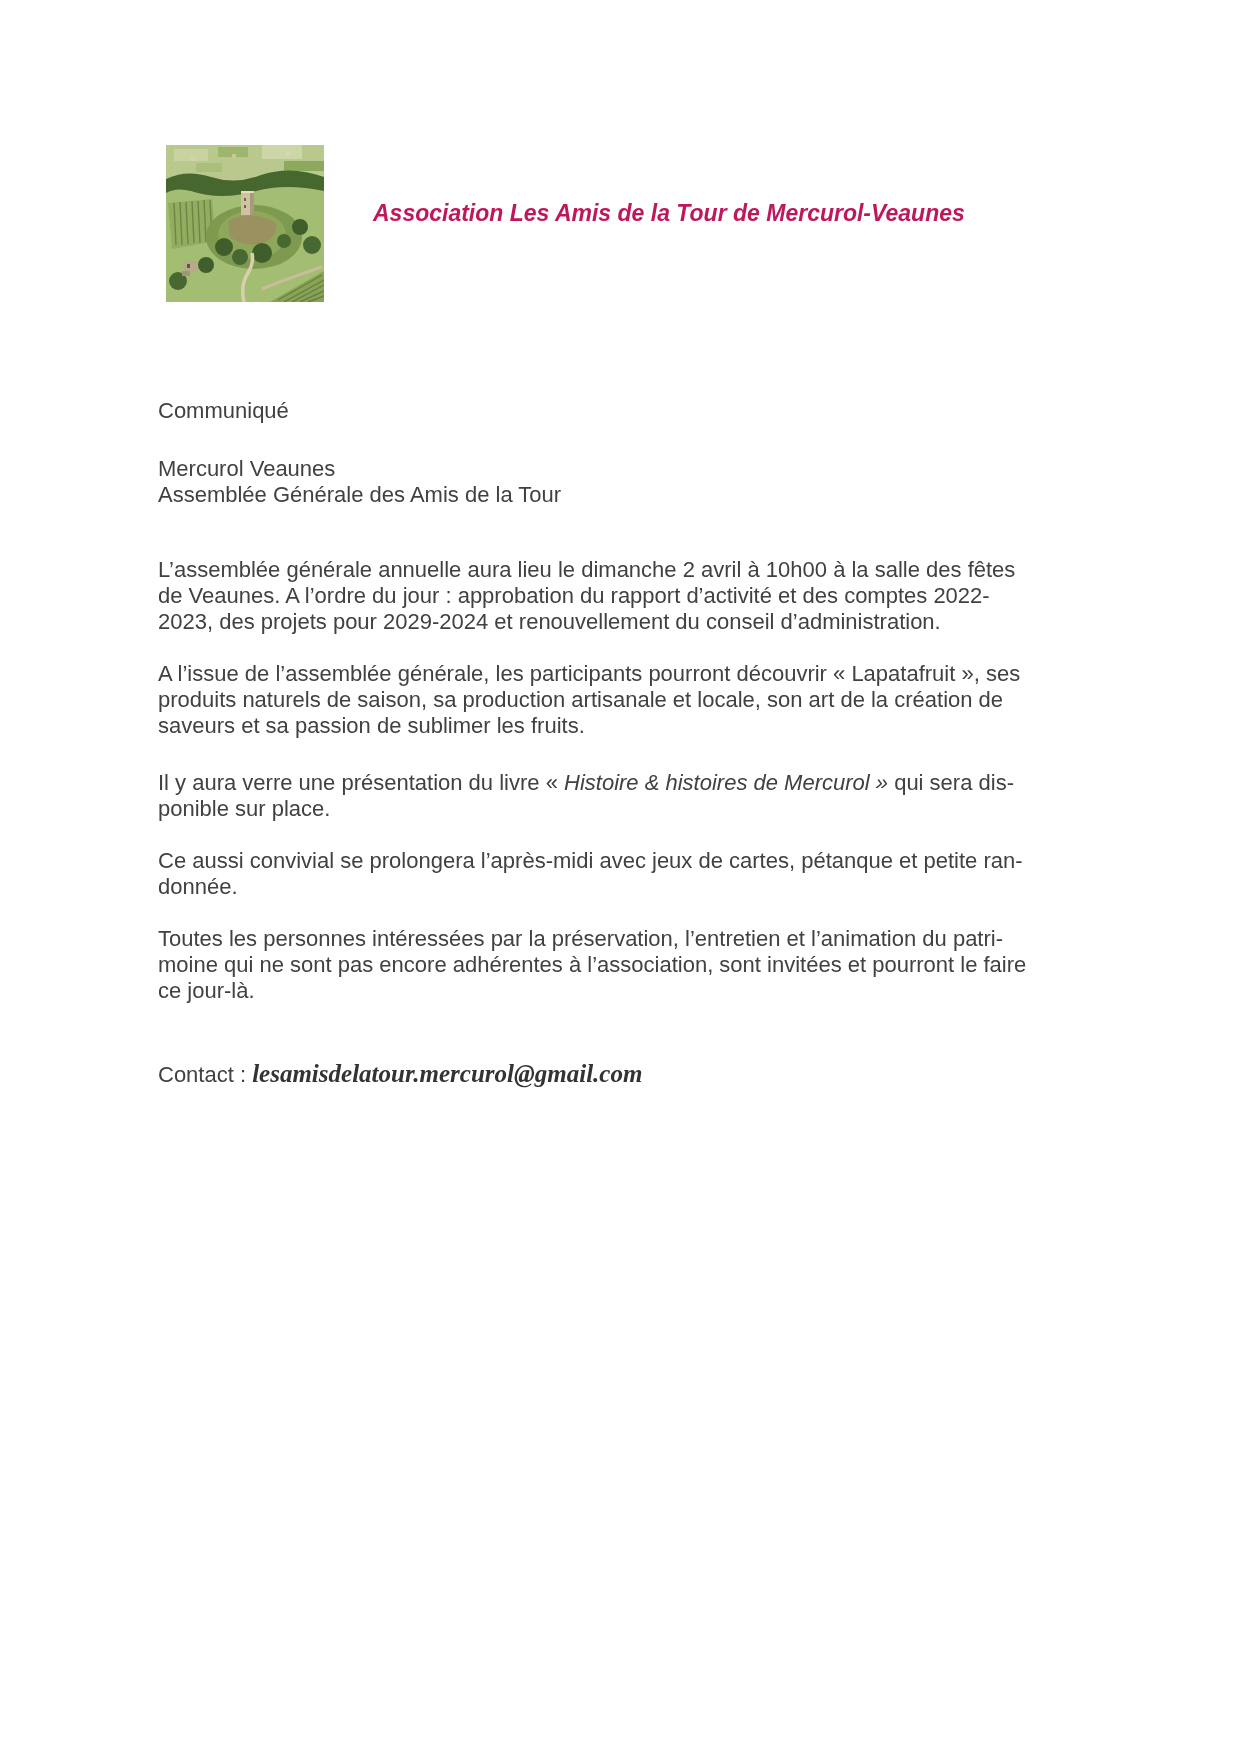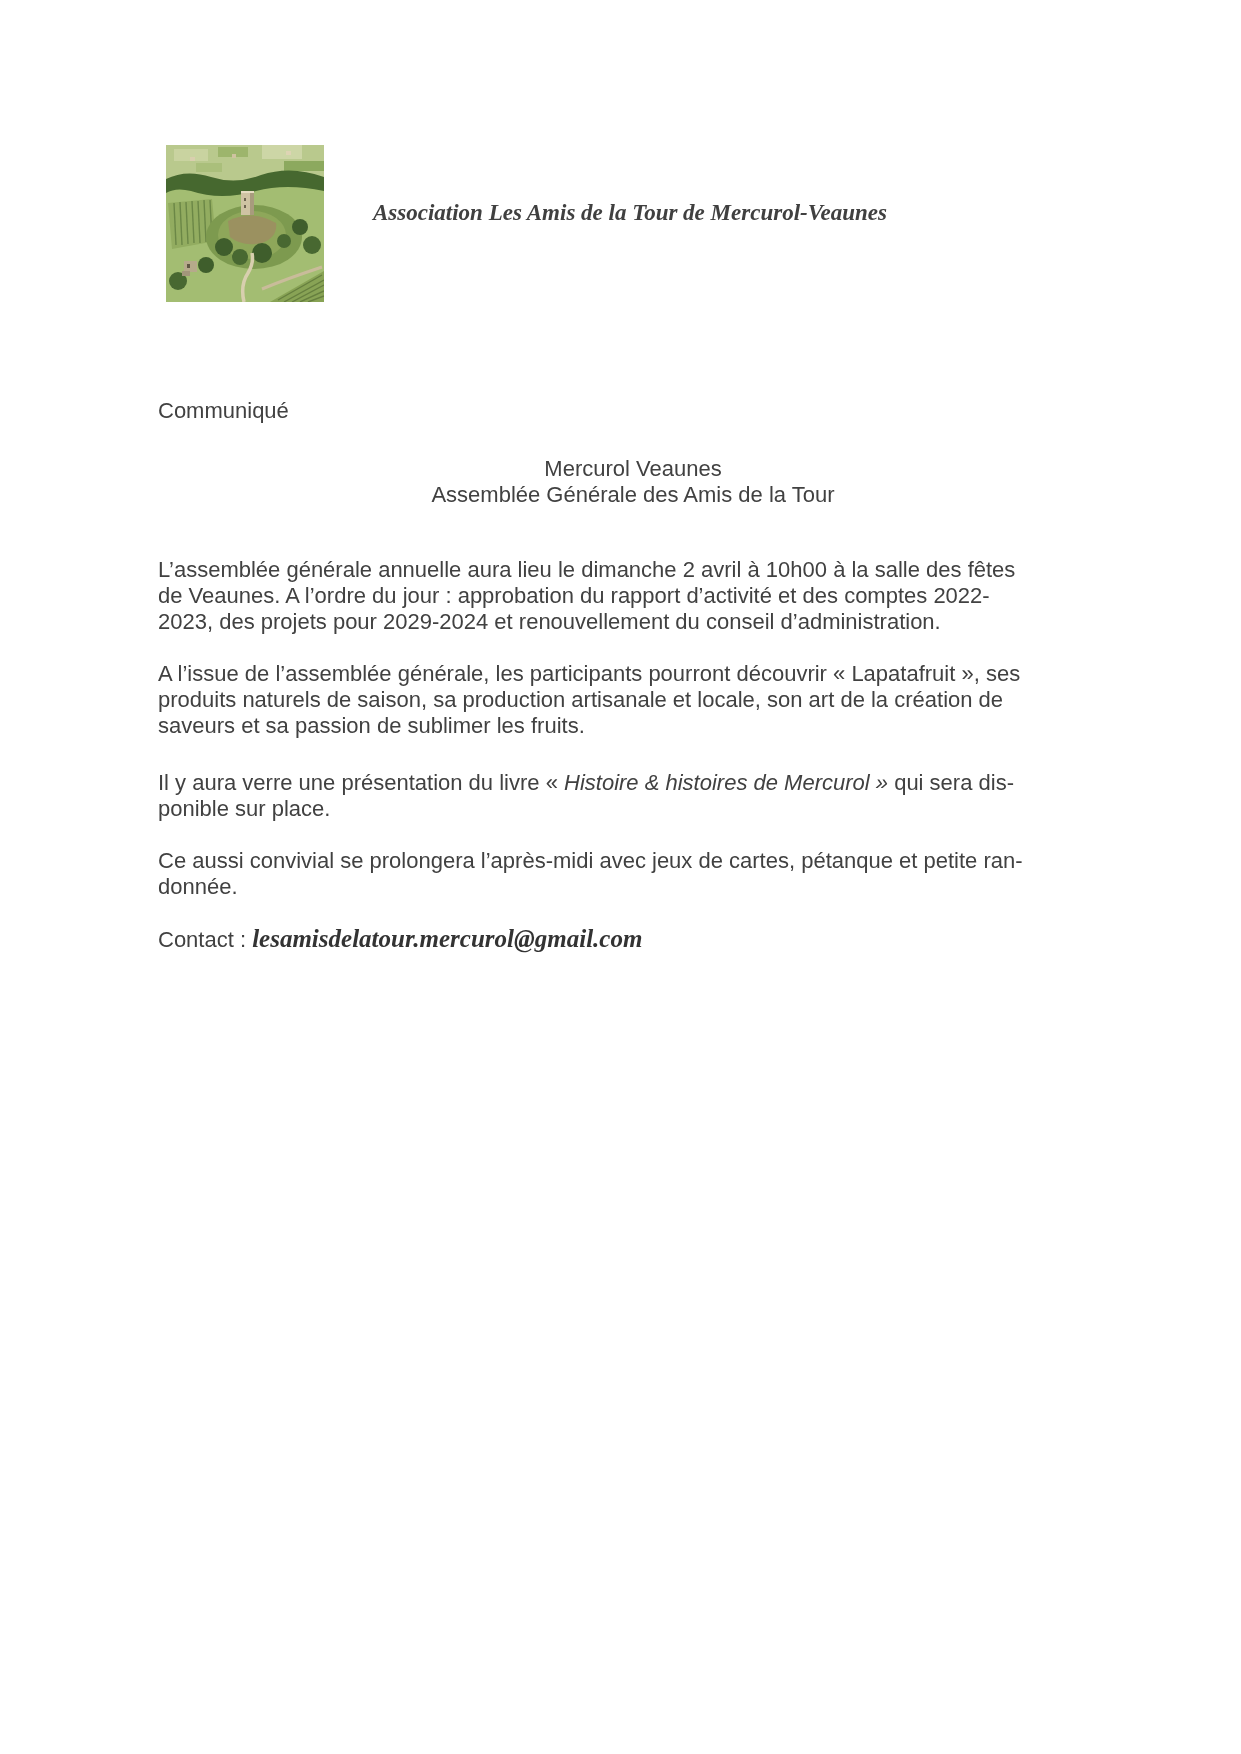--- a/index.html
+++ b/index.html
@@ -19,42 +19,42 @@
     position: absolute;
     left: 166px;
     top: 145px;
     width: 158px;
     height: 157px;
   }
   .doc-title {
     position: absolute;
     left: 373px;
     top: 200px;
-    font-family: Liberation Serif, serif;
+    font-family: Liberation Sans, sans-serif;
     font-weight: bold;
     font-style: italic;
     font-size: 23px;
-    color: #404040;
+    color: #be185d;
     white-space: pre;
   }
   .content {
     position: absolute;
     left: 158px;
     top: 398px;
     width: 950px;
     font-size: 22px;
     line-height: 26px;
     color: #414141;
   }
   .content p {
     margin: 0;
     white-space: pre;
   }
   .kicker        { margin-bottom: 32px !important; }
-  .org-block     { margin-bottom: 49px !important; text-align: center; }
+  .org-block     { margin-bottom: 49px !important; }
   .para-agenda   { margin-bottom: 26px !important; }
   .para-lapata   { margin-bottom: 31px !important; }
   .para-livre    { margin-bottom: 26px !important; }
   .para-repas    { margin-bottom: 27px !important; }
   .para-convivial{ margin-bottom: 26px !important; }
   .para-adhesion { margin-bottom: 57px !important; }
   .italic-run  { font-style: italic; }
   .underline-run { text-decoration: underline; }
   .email-run {
     font-family: "Liberation Serif", serif;
@@ -143,16 +143,19 @@
     <p class="para-agenda">L’assemblée générale annuelle aura lieu le dimanche 2 avril à 10h00 à la salle des fêtes
 de Veaunes. A l’ordre du jour : approbation du rapport d’activité et des comptes 2022-
 2023, des projets pour 2029-2024 et renouvellement du conseil d’administration.</p>
     <p class="para-lapata">A l’issue de l’assemblée générale, les participants pourront découvrir « Lapatafruit », ses
 produits naturels de saison, sa production artisanale et locale, son art de la création de
 saveurs et sa passion de sublimer les fruits.</p>
     <p class="para-livre"><span>Il y aura verre une présentation du livre « </span><span class="italic-run">Histoire &amp; histoires de Mercurol »</span><span> qui sera dis-
 ponible sur place.</span></p>
     <p class="para-convivial">Ce aussi convivial se prolongera l’après-midi avec jeux de cartes, pétanque et petite ran-
 donnée.</p>
+    <p class="para-adhesion">Toutes les personnes intéressées par la préservation, l’entretien et l’animation du patri-
+moine qui ne sont pas encore adhérentes à l’association, sont invitées et pourront le faire
+ce jour-là.</p>
     <p class="contact-line"><span>Contact : </span><span class="email-run">lesamisdelatour.mercurol@gmail.com</span></p>
   </div>
 
 </div>
 
 </body></html>

